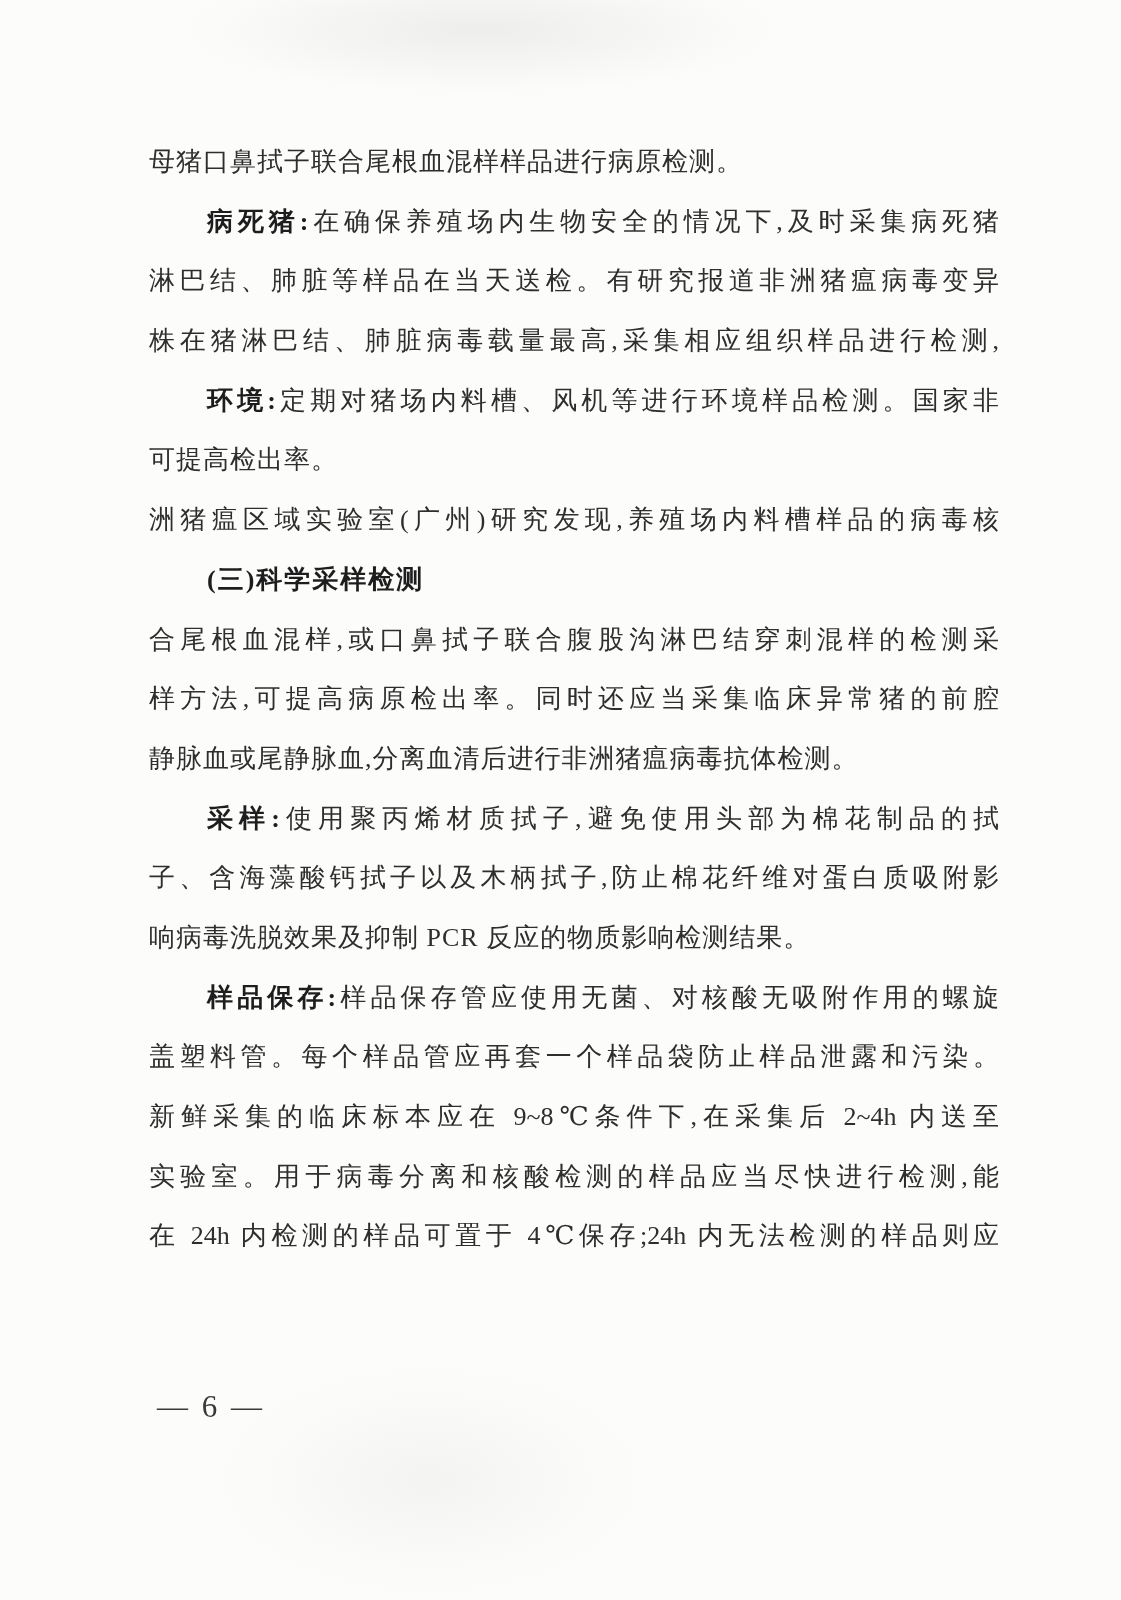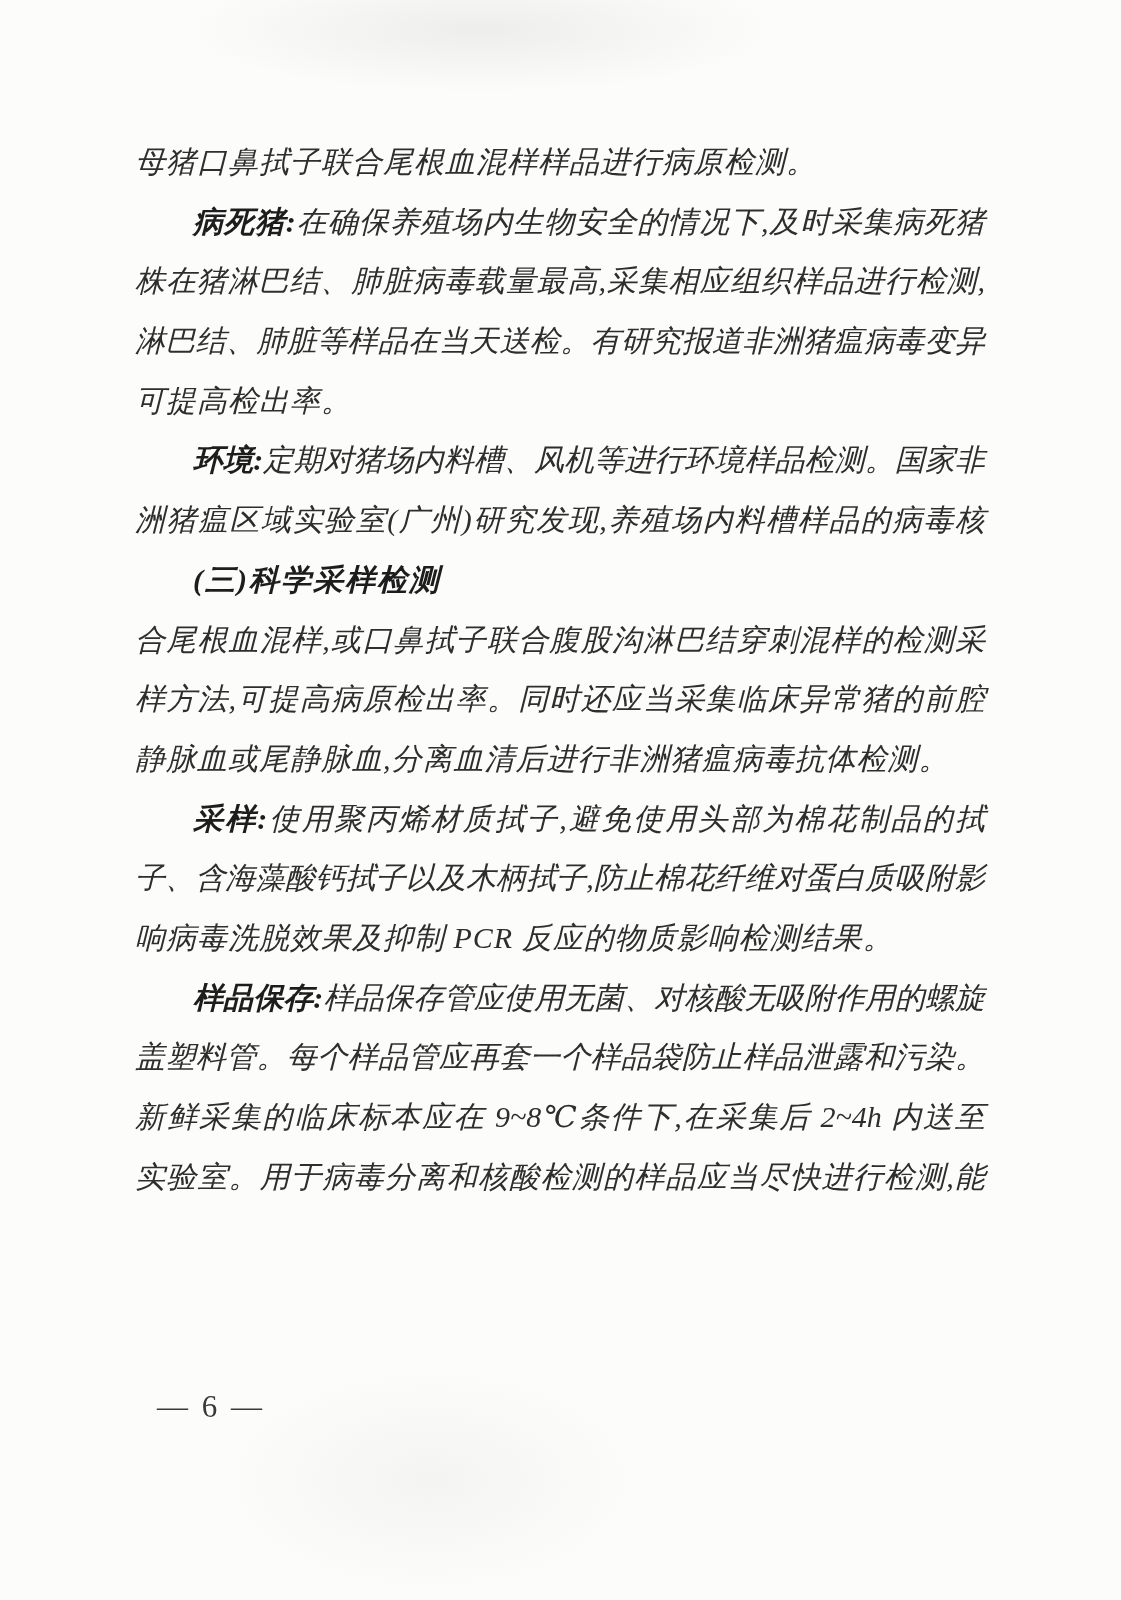--- a/index.html
+++ b/index.html
@@ -14,26 +14,25 @@
     margin: 0 auto;
     background:
       radial-gradient(ellipse 420px 90px at 480px 30px, rgba(210,210,206,0.35), rgba(0,0,0,0) 70%),
       radial-gradient(ellipse 300px 160px at 430px 1480px, rgba(225,225,222,0.30), rgba(0,0,0,0) 70%),
       #fcfcfb;
     overflow: hidden;
     font-family: "Liberation Serif", "DejaVu Serif", serif;
   }
   .content {
     position: absolute;
-    left: 135px;
+    left: 149px;
     top: 132px;
     width: 850px;
-    font-size: 30px;
+    font-size: 26px;
     color: #2e2e2e;
-    font-style: italic;
   }
   .line {
     height: 59.7px;
     line-height: 59.7px;
     white-space: nowrap;
     letter-spacing: 1px;
   }
   .line.fill {
     white-space: normal;
     text-align: justify;
@@ -63,33 +62,34 @@
     letter-spacing: 3px;
   }
 </style>
 </head>
 <body>
 
 <div class="page">
   <div class="content" id="doc-lines">
       <div class="line">母猪口鼻拭子联合尾根血混样样品进行病原检测。</div>
       <div class="line fill indent"><span class="lead">病死猪:</span>在确保养殖场内生物安全的情况下,及时采集病死猪</div>
+      <div class="line fill">淋巴结、肺脏等样品在当天送检。有研究报道非洲猪瘟病毒变异</div>
       <div class="line fill">株在猪淋巴结、肺脏病毒载量最高,采集相应组织样品进行检测,</div>
-      <div class="line fill">淋巴结、肺脏等样品在当天送检。有研究报道非洲猪瘟病毒变异</div>
+      <div class="line fill indent"><span class="lead">环境:</span>定期对猪场内料槽、风机等进行环境样品检测。国家非</div>
       <div class="line">可提高检出率。</div>
-      <div class="line fill indent"><span class="lead">环境:</span>定期对猪场内料槽、风机等进行环境样品检测。国家非</div>
       <div class="line fill">洲猪瘟区域实验室(广州)研究发现,养殖场内料槽样品的病毒核</div>
       <div class="line indent heading"><span class="lead">(三)科学采样检测</span></div>
       <div class="line fill">合尾根血混样,或口鼻拭子联合腹股沟淋巴结穿刺混样的检测采</div>
       <div class="line fill">样方法,可提高病原检出率。同时还应当采集临床异常猪的前腔</div>
       <div class="line">静脉血或尾静脉血,分离血清后进行非洲猪瘟病毒抗体检测。</div>
       <div class="line fill indent"><span class="lead">采样:</span>使用聚丙烯材质拭子,避免使用头部为棉花制品的拭</div>
       <div class="line fill">子、含海藻酸钙拭子以及木柄拭子,防止棉花纤维对蛋白质吸附影</div>
       <div class="line">响病毒洗脱效果及抑制 PCR 反应的物质影响检测结果。</div>
       <div class="line fill indent"><span class="lead">样品保存:</span>样品保存管应使用无菌、对核酸无吸附作用的螺旋</div>
       <div class="line fill">盖塑料管。每个样品管应再套一个样品袋防止样品泄露和污染。</div>
       <div class="line fill">新鲜采集的临床标本应在 9~8℃条件下,在采集后 2~4h 内送至</div>
       <div class="line fill">实验室。用于病毒分离和核酸检测的样品应当尽快进行检测,能</div>
+      <div class="line fill">在 24h 内检测的样品可置于 4℃保存;24h 内无法检测的样品则应</div>
     </div>
   <div class="footer">
     <span>— 6 —</span>
   </div>
 </div>
 
 </body></html>

